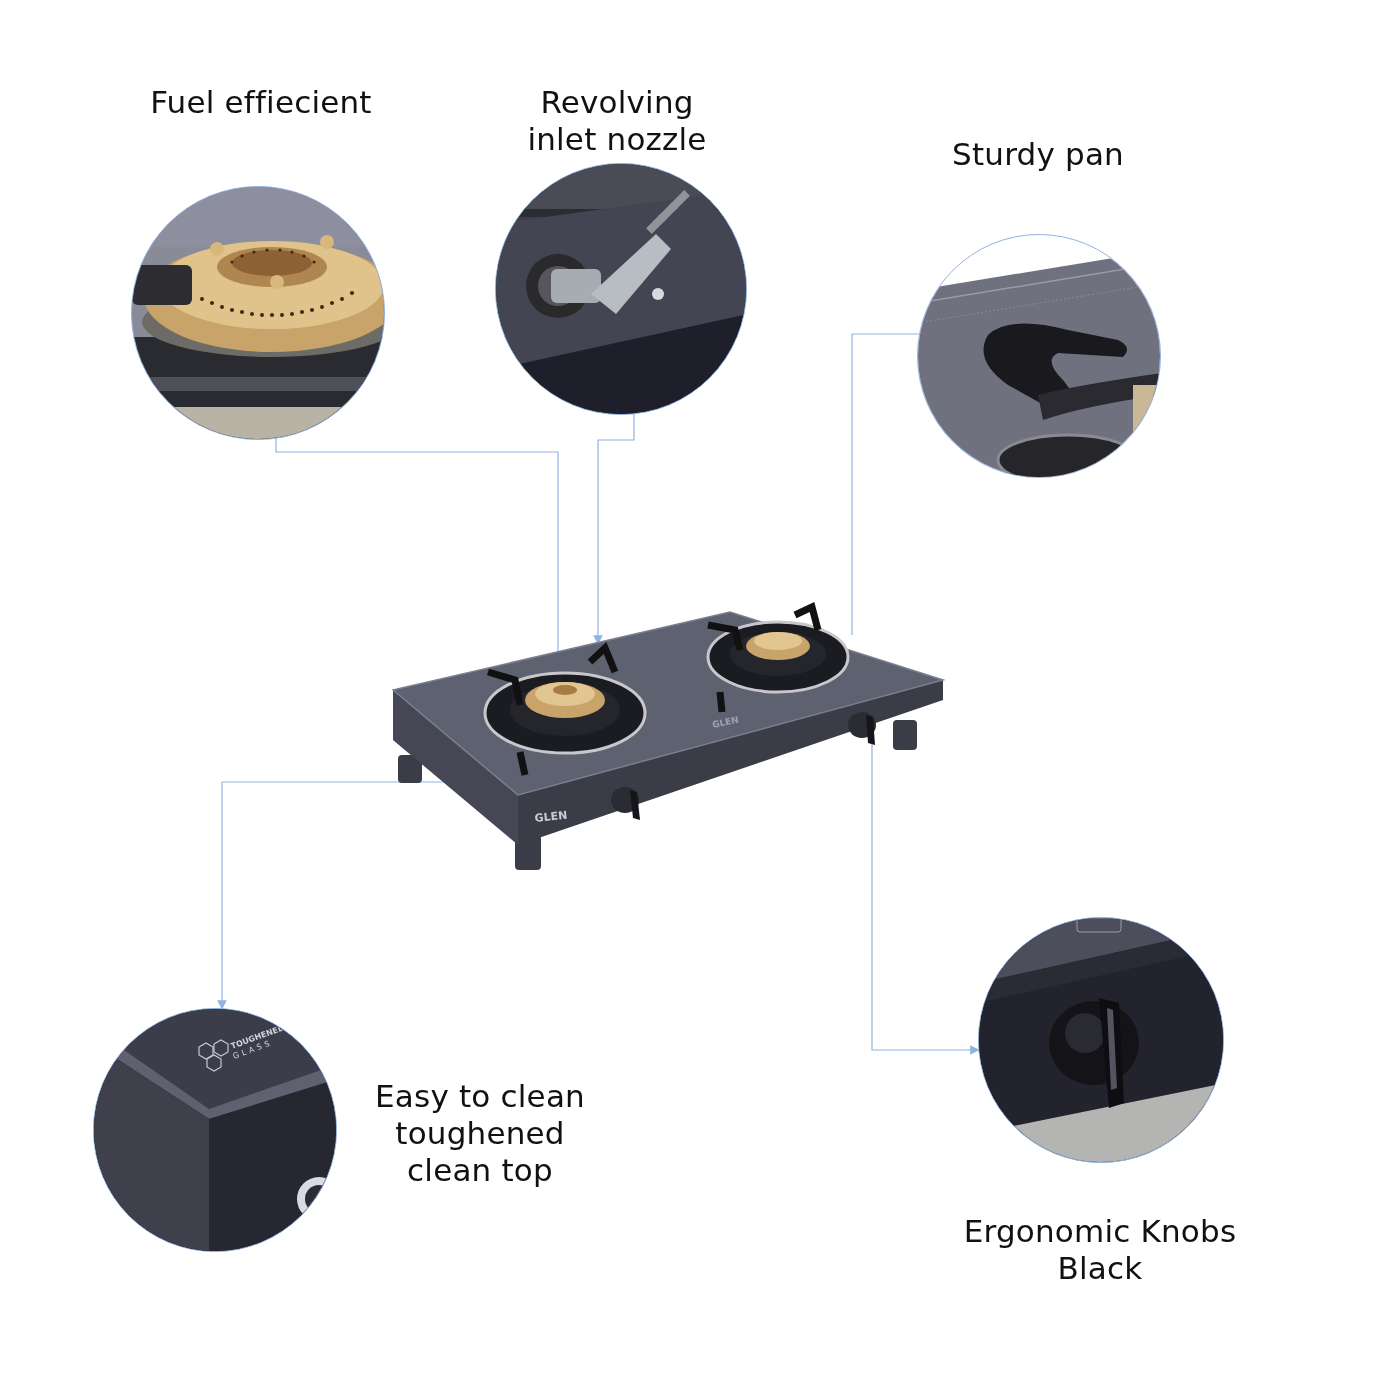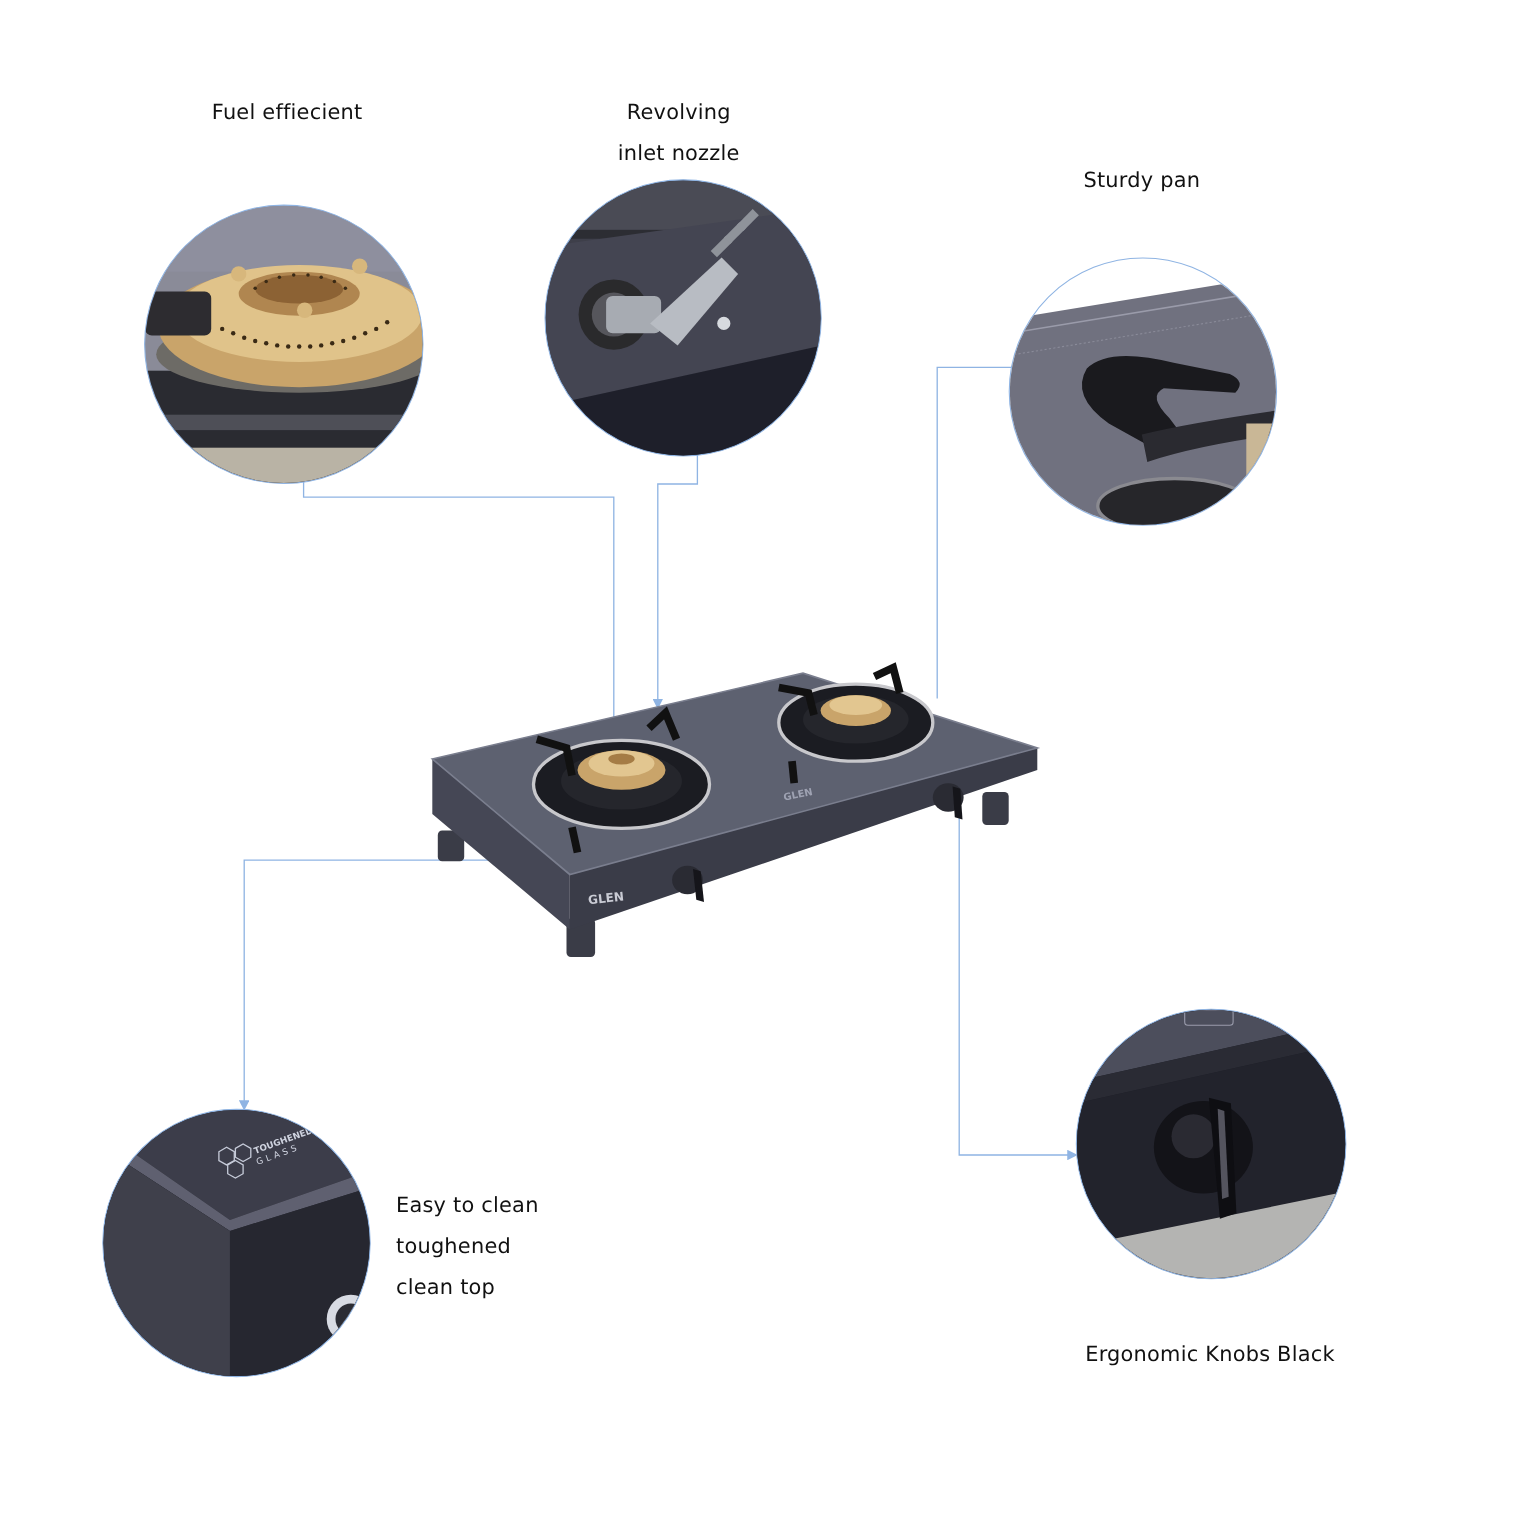--- a/index.html
+++ b/index.html
@@ -1,34 +1,34 @@
 <!DOCTYPE html>
 <html><head>
 <meta charset="utf-8">
 <style>
   html, body { margin: 0; padding: 0; background: #ffffff; }
   body { width: 1400px; height: 1400px; position: relative; overflow: hidden;
          font-family: "DejaVu Sans", "Liberation Sans", sans-serif; }
-  .label { position: absolute; color: #111; font-size: 19px; line-height: 37px; text-align: center; letter-spacing: 0.2px; }
-  .label.left { text-align: left; }
+  .label { position: absolute; color: #111; font-size: 31px; line-height: 37px; text-align: center; letter-spacing: 0.2px; }
+  .label.left { text-align: center; }
   .circle { position: absolute; border-radius: 50%; overflow: hidden; border: 1px solid #8fb4e3; box-sizing: border-box; }
   .conn { position: absolute; inset: 0; pointer-events: none; }
   .stove { position: absolute; left: 0; top: 0; width: 1400px; height: 1400px; pointer-events: none; }
 </style>
 </head>
 <body>
 
 <div class="label" style="left:130px; top:84px; width:262px;">
   <div>Fuel effiecient</div>
 </div>
 <div class="label" style="left:500px; top:84px; width:234px;">
   <div>Revolving</div>
   <div>inlet nozzle</div>
 </div>
-<div class="label" style="left:925px; top:146px; width:226px;">
+<div class="label" style="left:925px; top:136px; width:226px;">
   <div>Sturdy pan</div>
 </div>
 <div class="label left" style="left:360px; top:1078px; width:240px;">
   <div>Easy to clean</div>
   <div>toughened</div>
   <div>clean top</div>
 </div>
 <div class="label" style="left:920px; top:1178px; width:360px;margin-top:35px;">
   <div>Ergonomic Knobs Black</div>
 </div>

